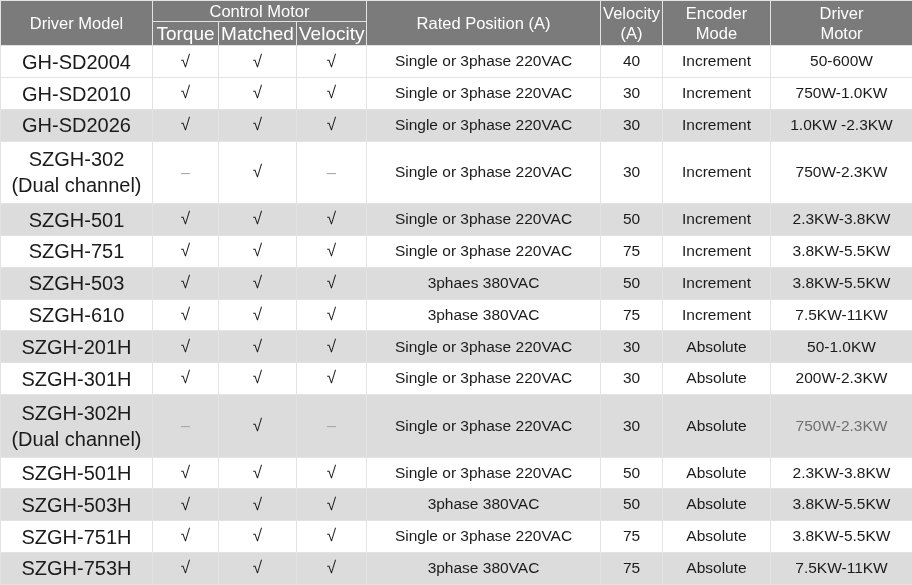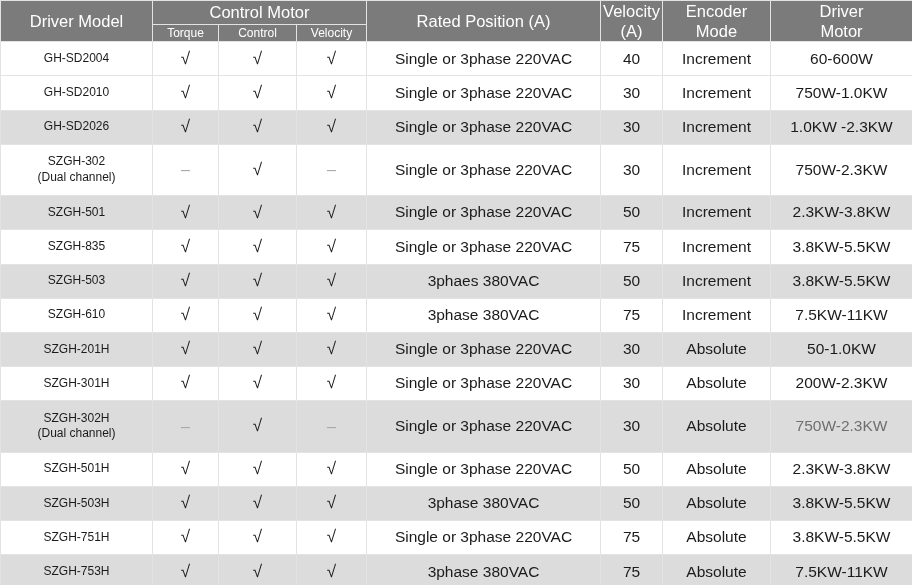--- a/index.html
+++ b/index.html
@@ -29,36 +29,36 @@
     box-sizing: border-box;
   }
   thead th {
     background: #7b7b7b;
     color: #ffffff;
     font-size: 16.5px;
     border: 1px solid #8d8d8d;
     line-height: 1.22;
   }
   thead th.sub {
-    font-size: 12px;
+    font-size: 19px;
   }
   tbody td {
     font-size: 15.5px;
     color: #1b1b1b;
     line-height: 1.2;
   }
   tr.shaded td {
     background: #dcdcdc;
     border-color: #d2d2d2;
   }
   tr.plain td {
     background: #ffffff;
   }
   td.model {
-    font-size: 12px;
+    font-size: 20px;
   }
   td.mark {
     font-size: 17px;
     color: #1b1b1b;
   }
   td.mark.none {
     color: #a8a8a8;
     font-size: 16px;
   }
   td.dim {
@@ -104,36 +104,36 @@
         <span>Encoder</span><br>
         <span>Mode</span>
       </th>
       <th rowspan="2">
         <span>Driver</span><br>
         <span>Motor</span>
       </th>
     </tr>
     <tr>
       <th class="sub">Torque</th>
-      <th class="sub">Control</th>
+      <th class="sub">Matched</th>
       <th class="sub">Velocity</th>
     </tr>
   </thead>
   <tbody id="table-body">
       <tr class="plain">
         <td class="model">
           <span class="two-line">GH-SD2004</span>
         </td>
         <td class="mark">√</td>
         <td class="mark">√</td>
         <td class="mark">√</td>
         <td>Single or 3phase 220VAC</td>
         <td>40</td>
         <td>Increment</td>
-        <td>60-600W</td>
+        <td>50-600W</td>
       </tr>
       <tr class="plain">
         <td class="model">
           <span class="two-line">GH-SD2010</span>
         </td>
         <td class="mark">√</td>
         <td class="mark">√</td>
         <td class="mark">√</td>
         <td>Single or 3phase 220VAC</td>
         <td>30</td>
@@ -172,21 +172,21 @@
         <td class="mark">√</td>
         <td class="mark">√</td>
         <td class="mark">√</td>
         <td>Single or 3phase 220VAC</td>
         <td>50</td>
         <td>Increment</td>
         <td>2.3KW-3.8KW</td>
       </tr>
       <tr class="plain">
         <td class="model">
-          <span class="two-line">SZGH-835</span>
+          <span class="two-line">SZGH-751</span>
         </td>
         <td class="mark">√</td>
         <td class="mark">√</td>
         <td class="mark">√</td>
         <td>Single or 3phase 220VAC</td>
         <td>75</td>
         <td>Increment</td>
         <td>3.8KW-5.5KW</td>
       </tr>
       <tr class="shaded">

